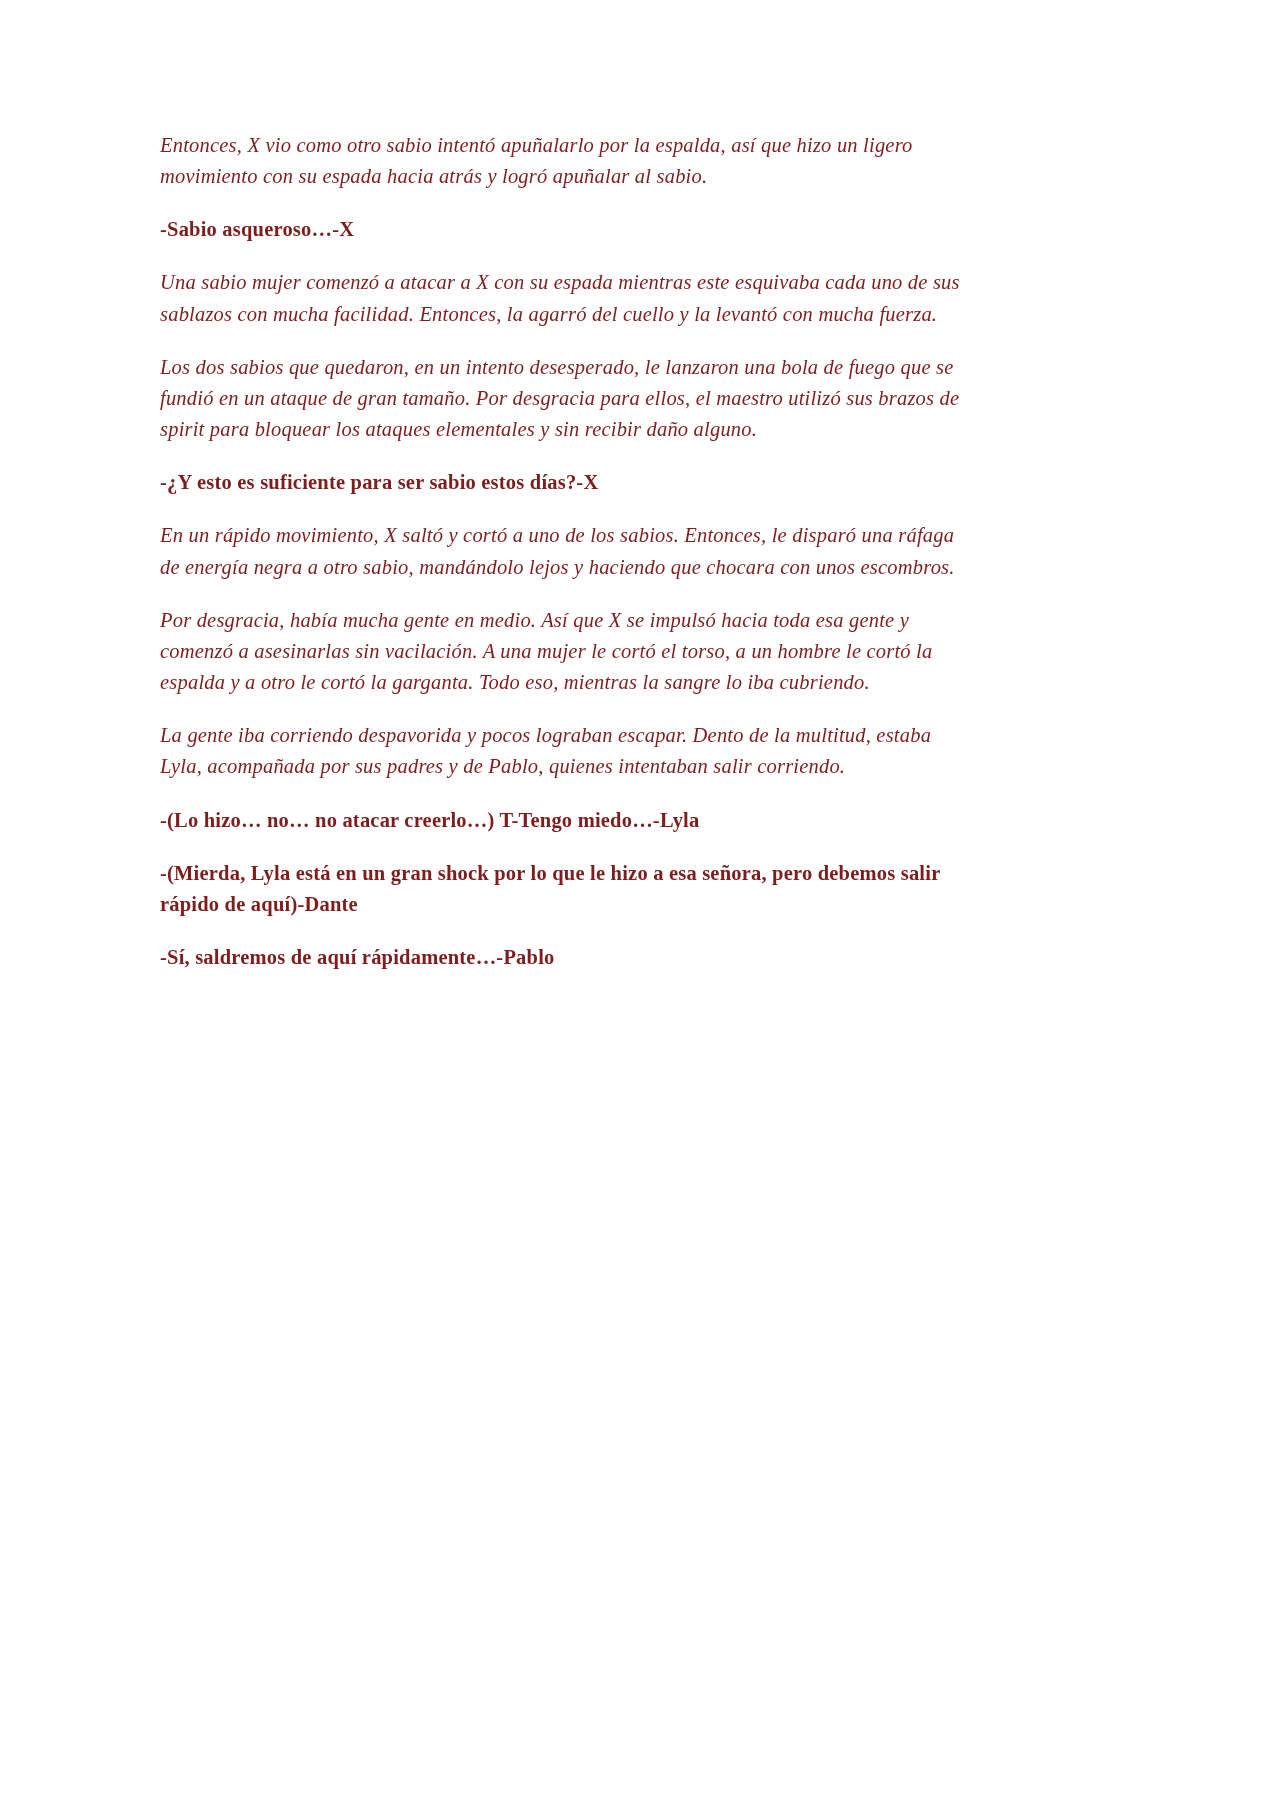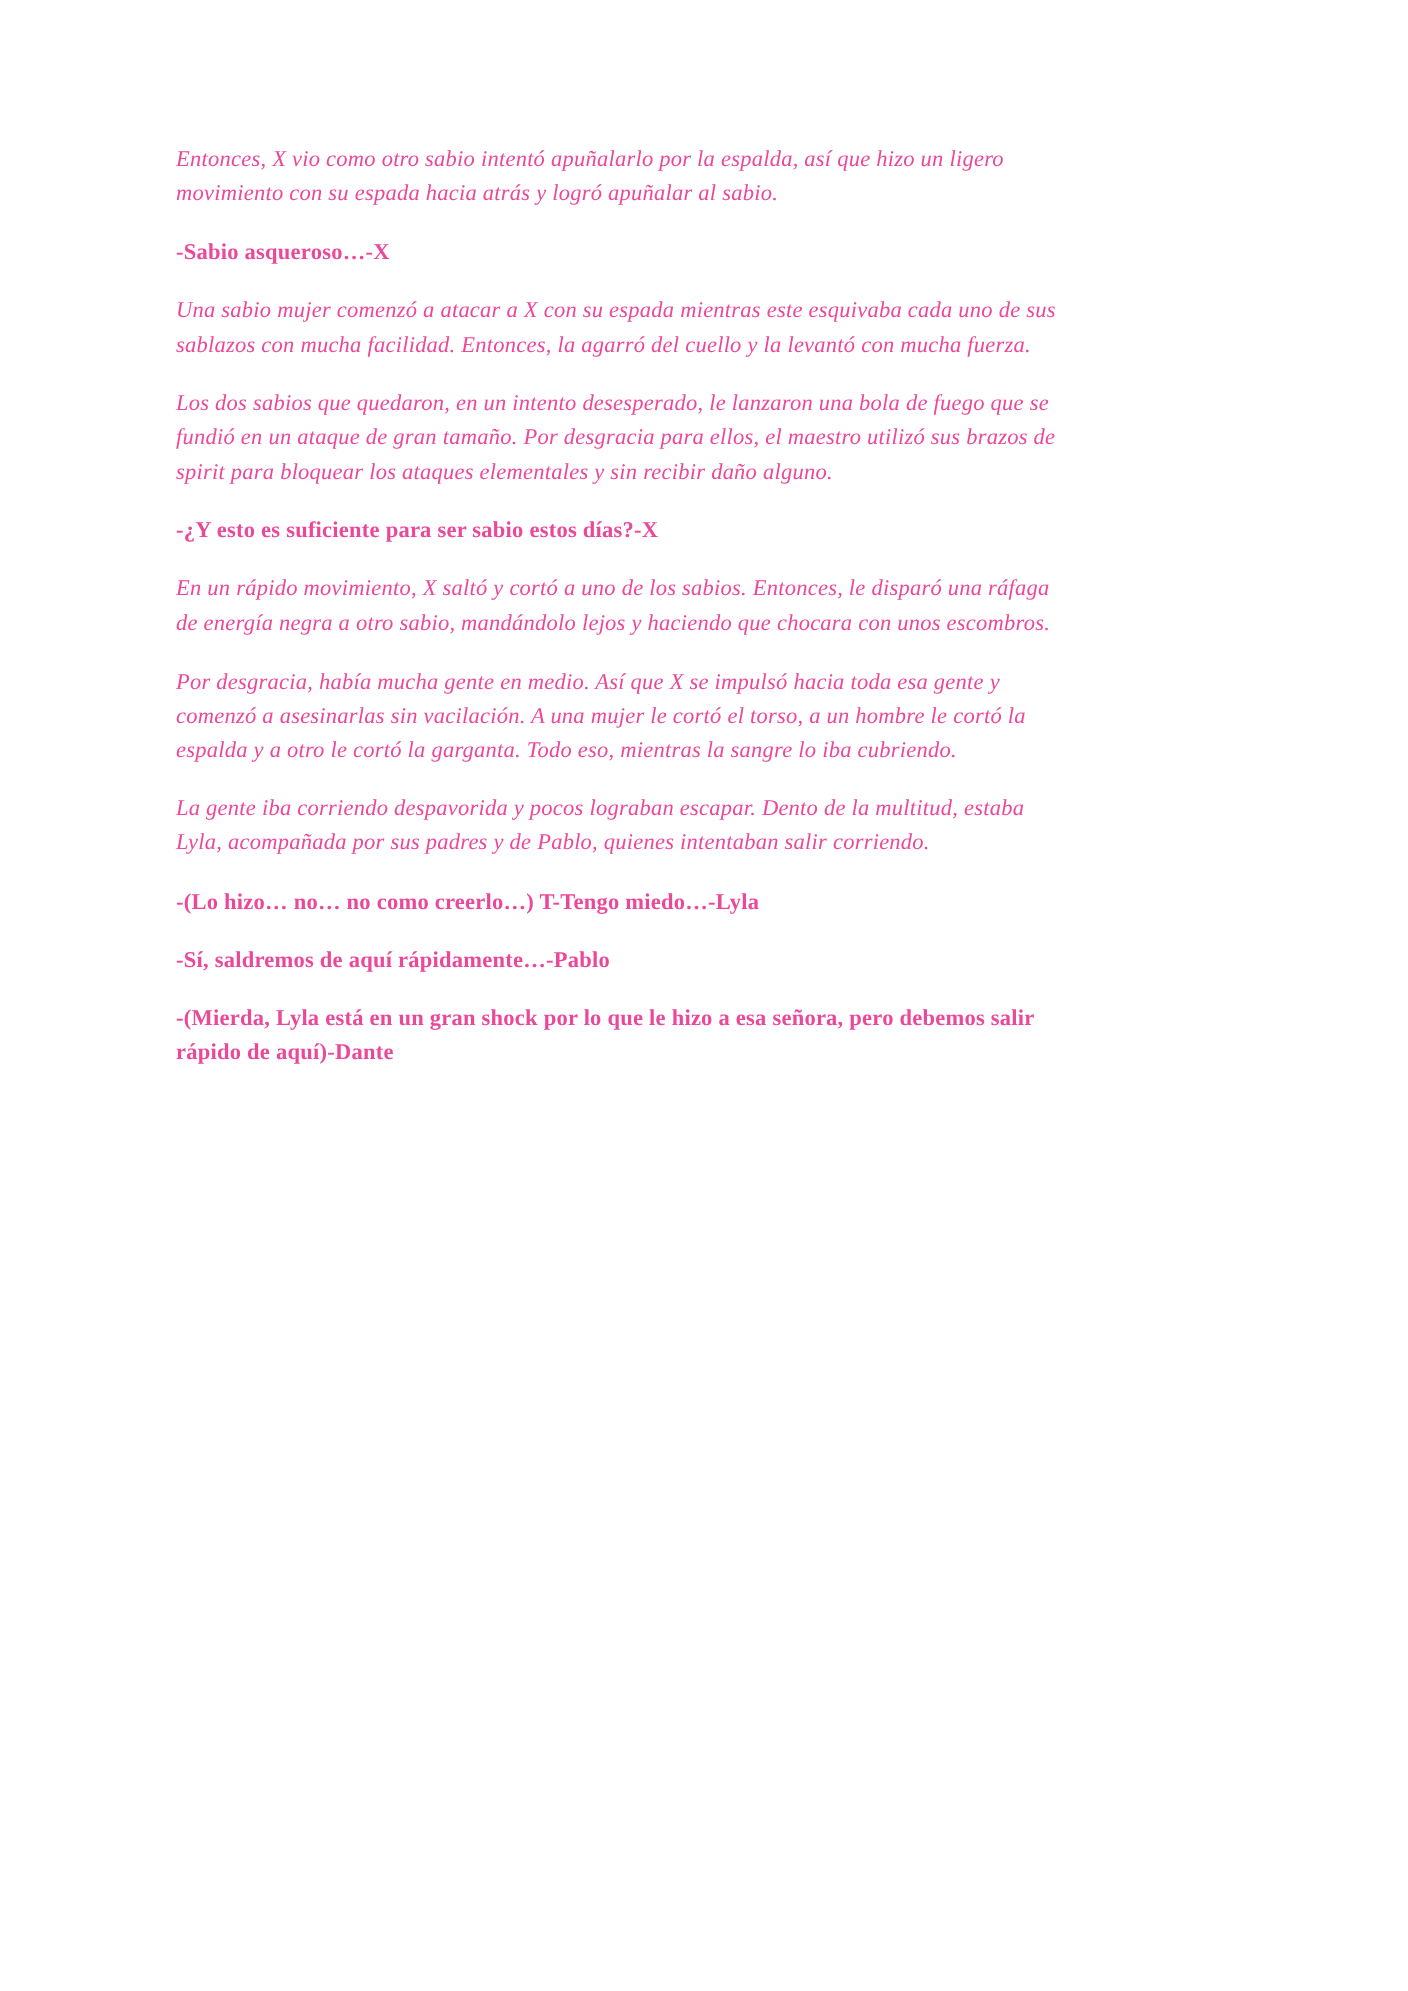--- a/index.html
+++ b/index.html
@@ -6,21 +6,21 @@
     margin: 0;
     padding: 0;
     background: #ffffff;
   }
   .page {
     position: relative;
     width: 1036px;
     height: 1810px;
     background: #ffffff;
     font-family: "Liberation Serif", "DejaVu Serif", serif;
-    color: #ec4899;
+    color: #7f1d1d;
     box-sizing: border-box;
   }
   .content {
     position: absolute;
     top: 130px;
     left: 160px;
     width: 800px;
   }
   .content p {
     margin: 0 0 22px 0;
@@ -42,17 +42,17 @@
 <div class="page">
   <div class="content">
     <p class="italic">Entonces, X vio como otro sabio intentó apuñalarlo por la espalda, así que hizo un ligero movimiento con su espada hacia atrás y logró apuñalar al sabio.</p>
     <p class="normal">-Sabio asqueroso…-X</p>
     <p class="italic">Una sabio mujer comenzó a atacar a X con su espada mientras este esquivaba cada uno de sus sablazos con mucha facilidad. Entonces, la agarró del cuello y la levantó con mucha fuerza.</p>
     <p class="italic">Los dos sabios que quedaron, en un intento desesperado, le lanzaron una bola de fuego que se fundió en un ataque de gran tamaño. Por desgracia para ellos, el maestro utilizó sus brazos de spirit para bloquear los ataques elementales y sin recibir daño alguno.</p>
     <p class="normal">-¿Y esto es suficiente para ser sabio estos días?-X</p>
     <p class="italic">En un rápido movimiento, X saltó y cortó a uno de los sabios. Entonces, le disparó una ráfaga de energía negra a otro sabio, mandándolo lejos y haciendo que chocara con unos escombros.</p>
     <p class="italic">Por desgracia, había mucha gente en medio. Así que X se impulsó hacia toda esa gente y comenzó a asesinarlas sin vacilación. A una mujer le cortó el torso, a un hombre le cortó la espalda y a otro le cortó la garganta. Todo eso, mientras la sangre lo iba cubriendo.</p>
     <p class="italic">La gente iba corriendo despavorida y pocos lograban escapar. Dento de la multitud, estaba Lyla, acompañada por sus padres y de Pablo, quienes intentaban salir corriendo.</p>
-    <p class="normal">-(Lo hizo… no… no como creerlo…) T-Tengo miedo…-Lyla</p>
+    <p class="normal">-(Lo hizo… no… no atacar creerlo…) T-Tengo miedo…-Lyla</p>
+    <p class="normal">-(Mierda, Lyla está en un gran shock por lo que le hizo a esa señora, pero debemos salir rápido de aquí)-Dante</p>
     <p class="normal">-Sí, saldremos de aquí rápidamente…-Pablo</p>
-    <p class="normal">-(Mierda, Lyla está en un gran shock por lo que le hizo a esa señora, pero debemos salir rápido de aquí)-Dante</p>
   </div>
 </div>
 
 </body></html>

